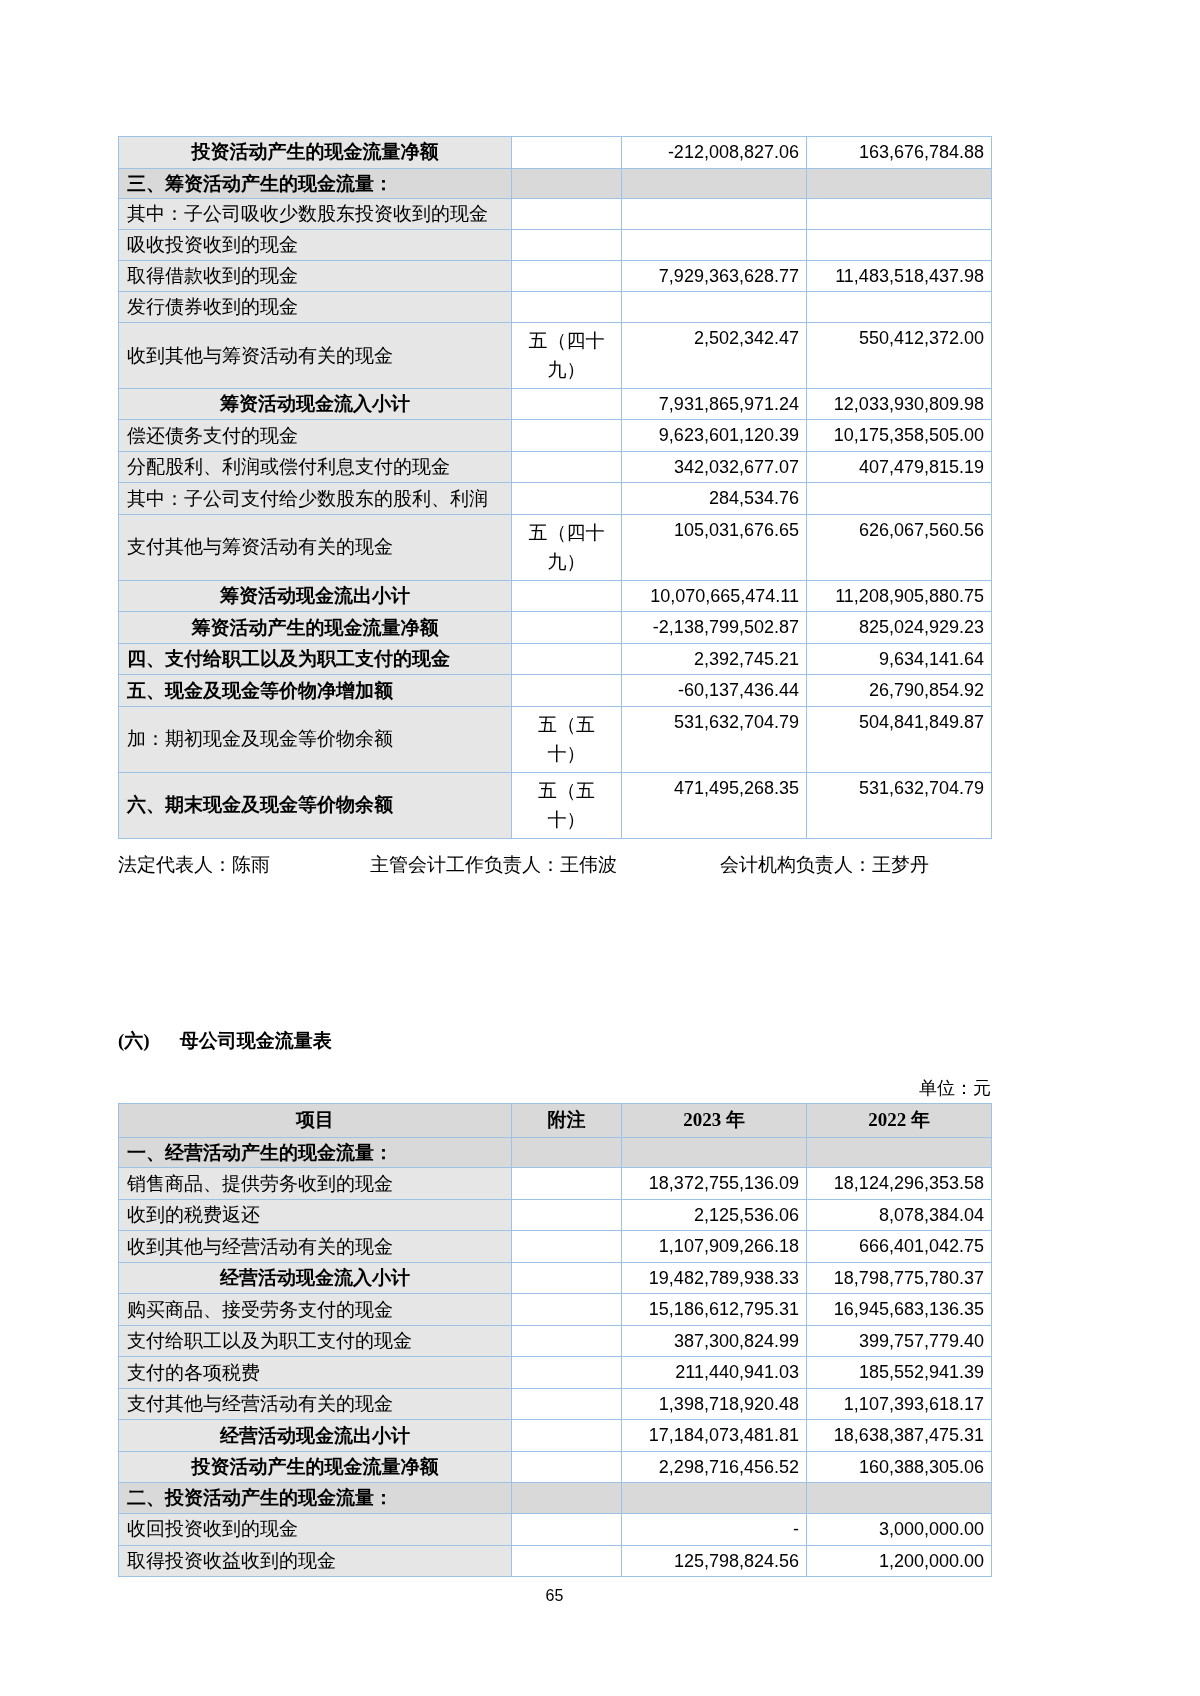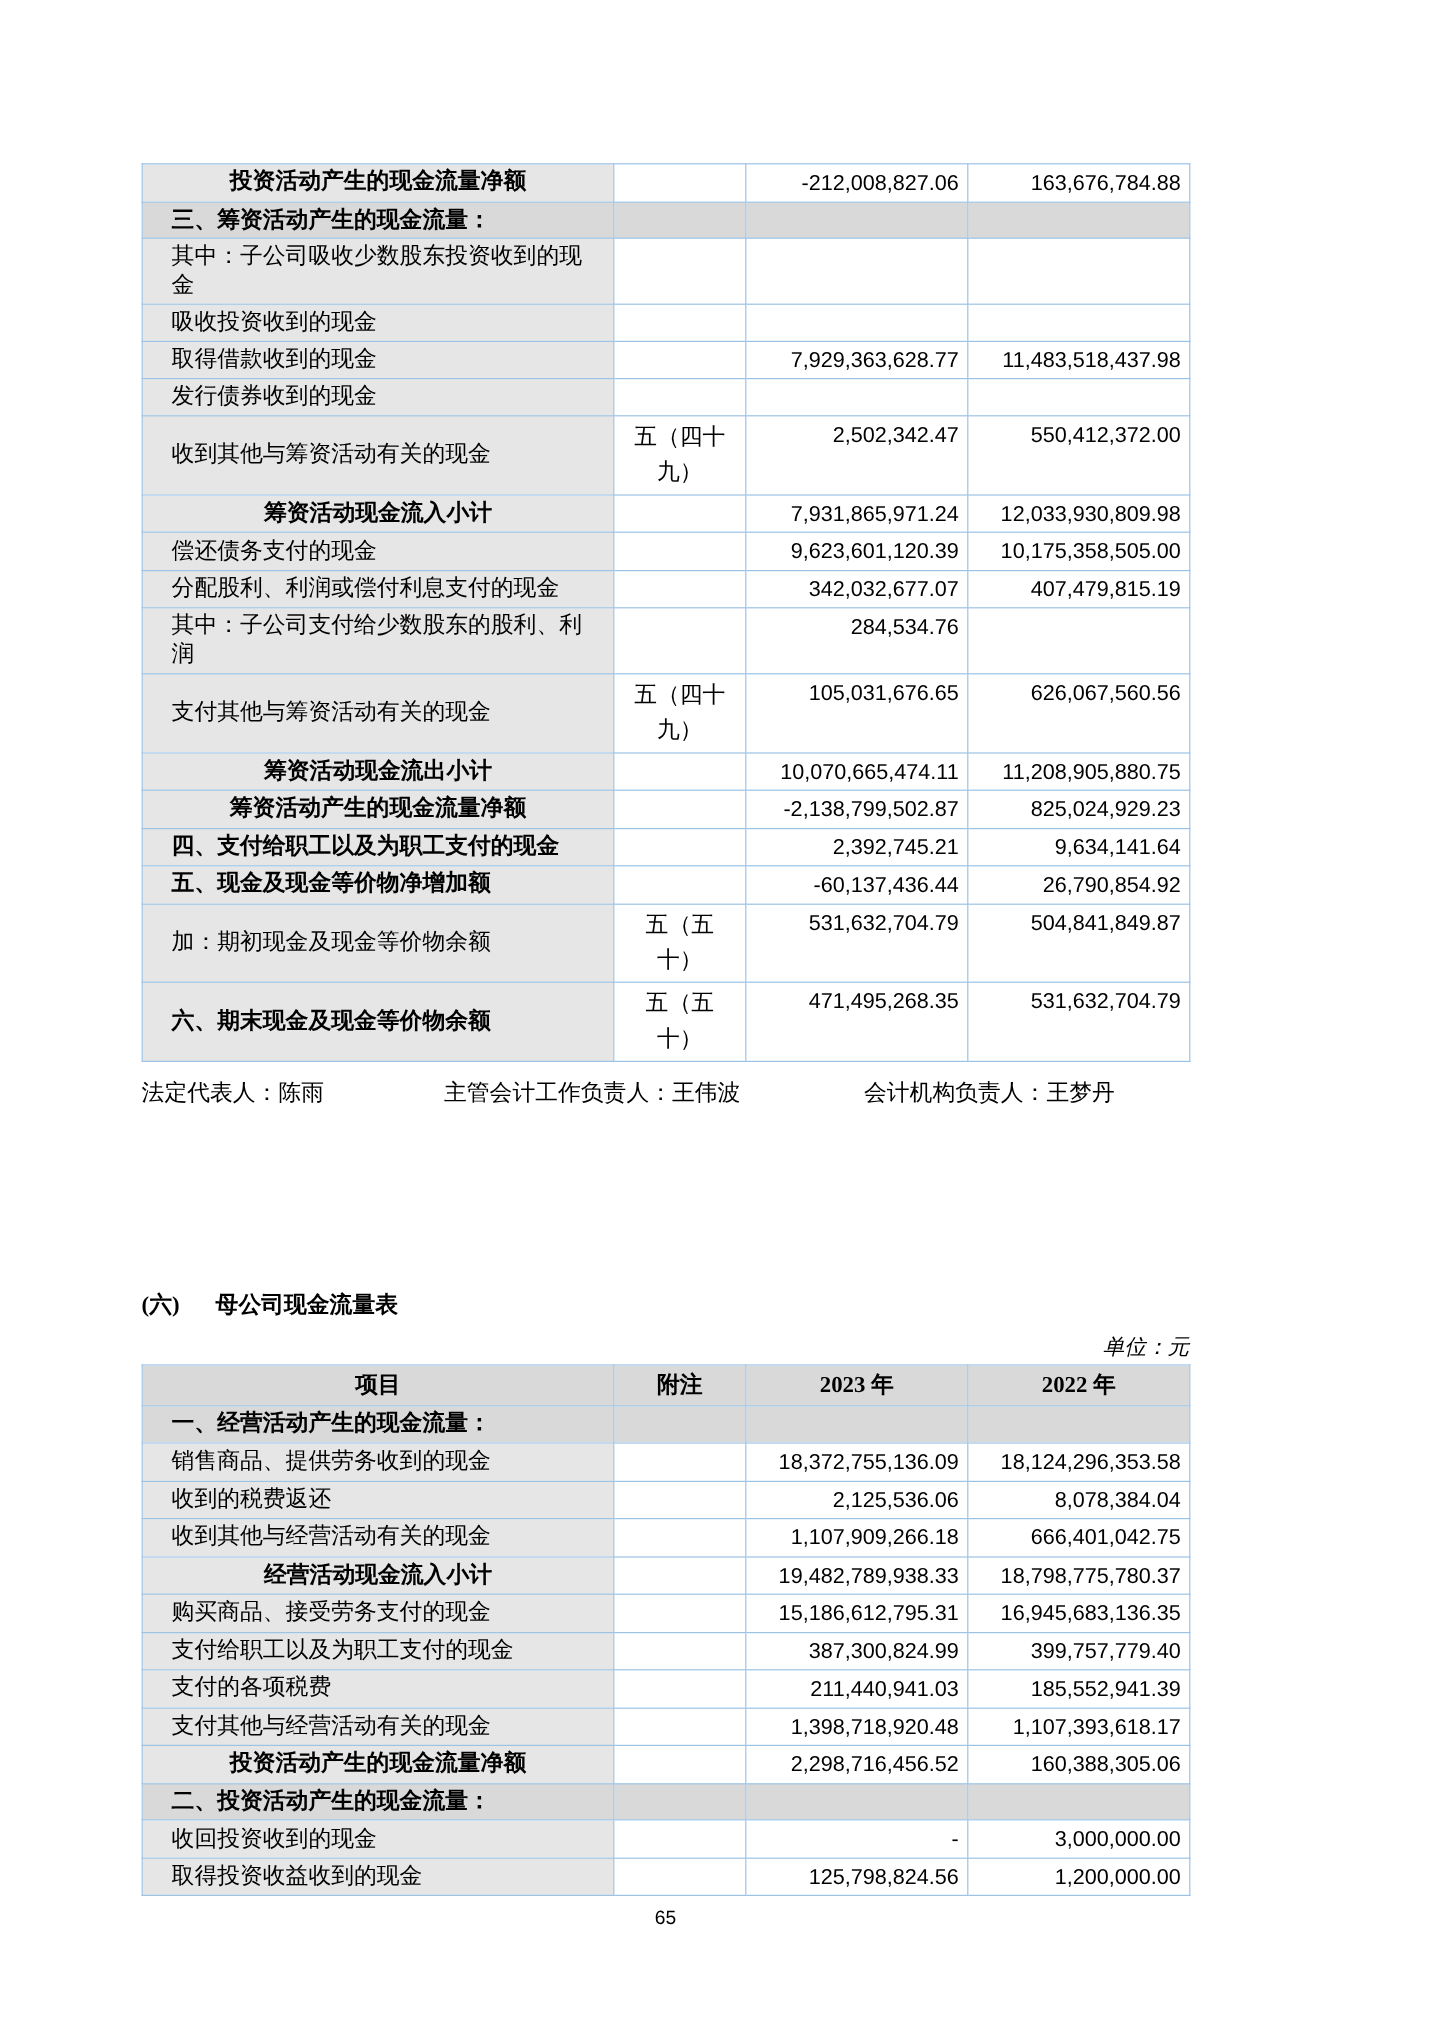--- a/index.html
+++ b/index.html
@@ -26,21 +26,21 @@
     border:1px solid var(--border);
     overflow:hidden;
   }
   table.fin tr{height:29px;}
   table.fin thead tr{height:34px;}
   th{
     background:var(--header-bg);font-weight:bold;text-align:center;
     padding:2px 4px;
   }
   td.c0{
-    background:var(--item-bg);text-align:left;padding:3px 24px;
+    background:var(--item-bg);text-align:left;padding:3px 8px;
     vertical-align:middle;
   }
   td.c1{
     text-align:center;padding:3px 15px;vertical-align:top;
     line-height:1.55;
   }
   td.c2, td.c3{
     text-align:right;padding:4px 7px;vertical-align:top;
     font-family:"Liberation Sans","DejaVu Sans",sans-serif;
     font-size:18px;
@@ -52,21 +52,21 @@
 
   .signatures{position:relative;height:24px;margin-top:13px;font-size:19px;}
   .signatures .sig{position:absolute;top:0;white-space:nowrap;}
   .sig-1{left:0;}
   .sig-2{left:252px;}
   .sig-3{left:602px;}
 
   .section-heading{margin-top:152px;font-size:19px;font-weight:bold;}
   .section-heading .idx{display:inline-block;margin-right:30px;}
 
-  .unit-line{margin-top:10px;text-align:right;font-size:18px;height:24px;font-style:italic;}
+  .unit-line{margin-top:22px;text-align:right;font-size:18px;height:24px;}
 
   .tbl2{margin-top:3px;}
 
   .page-number{
     margin-top:10px;text-align:center;font-size:16px;
     font-family:"Liberation Sans","DejaVu Sans",sans-serif;
   }
 </style>
 </head>
 <body>
@@ -269,20 +269,26 @@
             <td class="c2">211,440,941.03</td>
             <td class="c3">185,552,941.39</td>
           </tr>
           <tr class="row-item">
             <td class="c0">支付其他与经营活动有关的现金</td>
             <td class="c1"></td>
             <td class="c2">1,398,718,920.48</td>
             <td class="c3">1,107,393,618.17</td>
           </tr>
           <tr class="row-subtotal">
+            <td class="c0">经营活动现金流出小计</td>
+            <td class="c1"></td>
+            <td class="c2">17,184,073,481.81</td>
+            <td class="c3">18,638,387,475.31</td>
+          </tr>
+          <tr class="row-subtotal">
             <td class="c0">投资活动产生的现金流量净额</td>
             <td class="c1"></td>
             <td class="c2">2,298,716,456.52</td>
             <td class="c3">160,388,305.06</td>
           </tr>
           <tr class="row-section">
             <td class="c0">二、投资活动产生的现金流量：</td>
             <td class="c1"></td>
             <td class="c2"></td>
             <td class="c3"></td>

